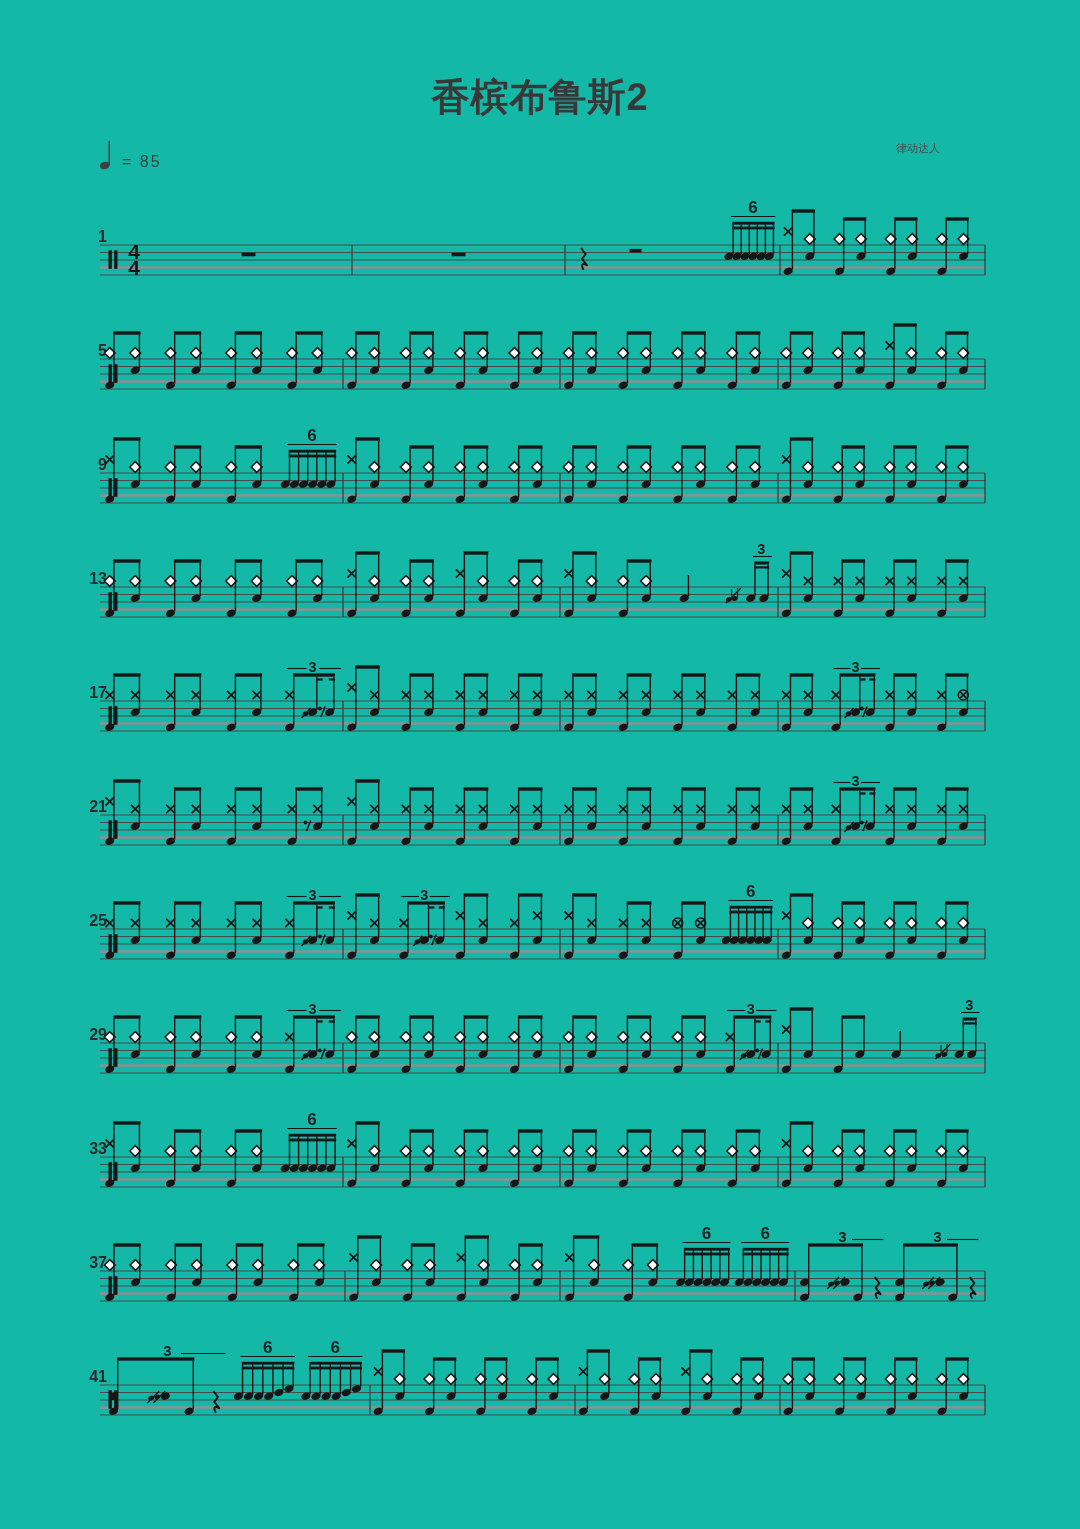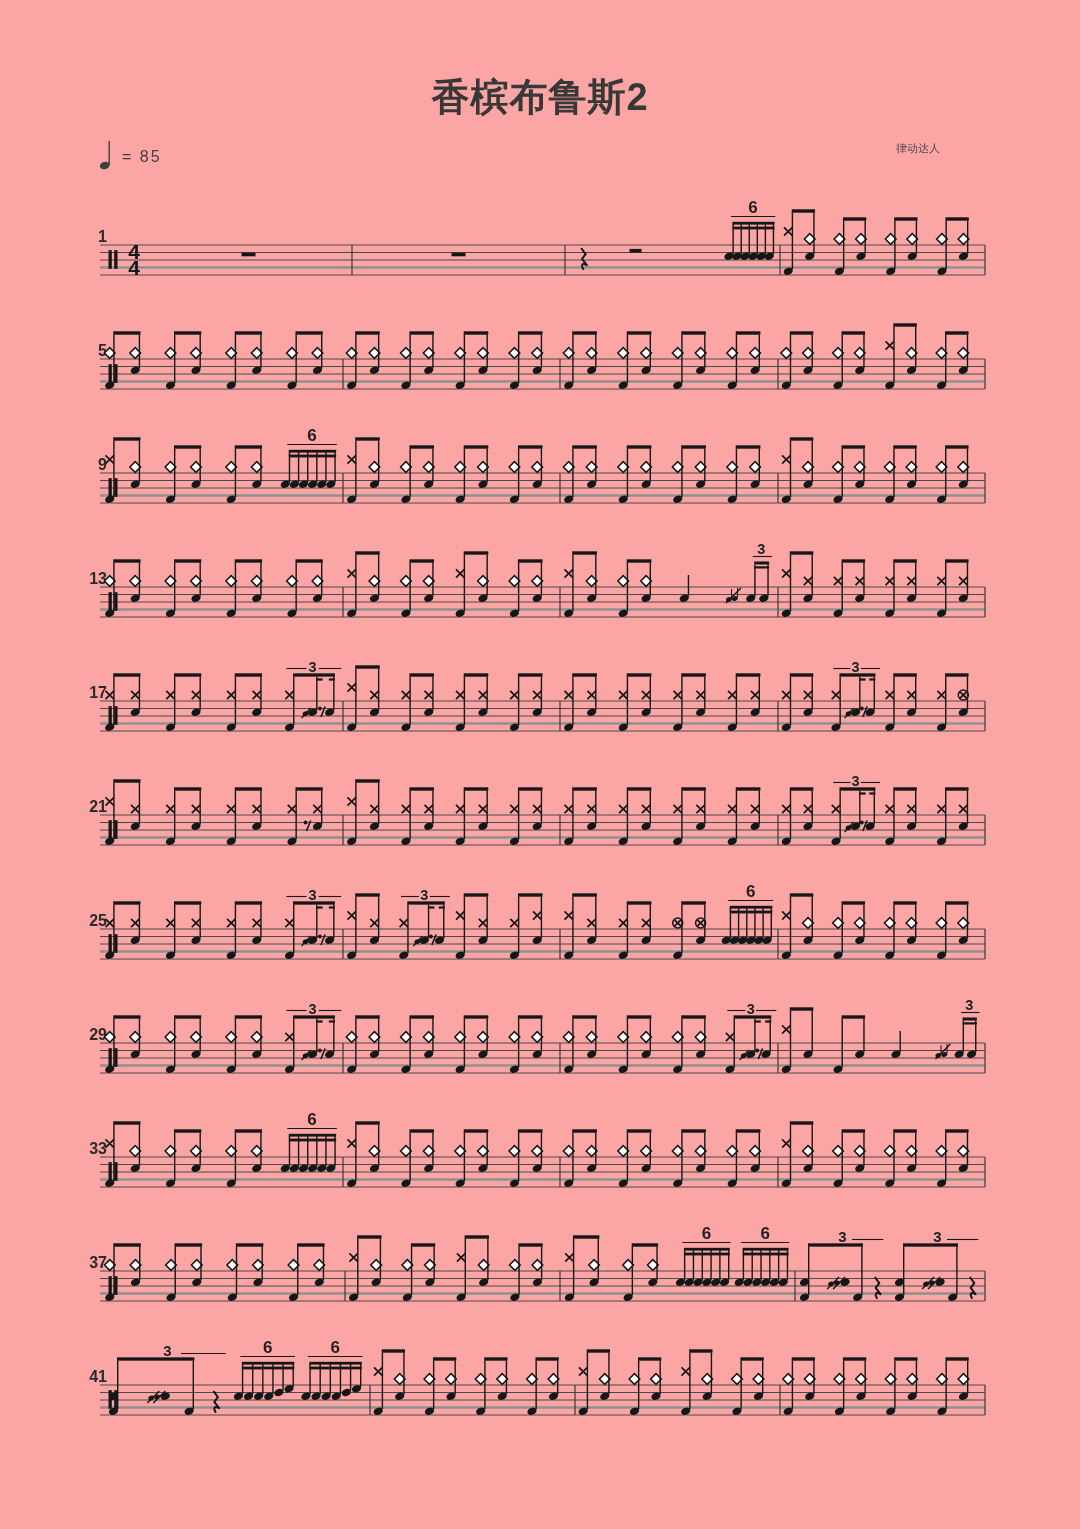--- a/index.html
+++ b/index.html
@@ -1,21 +1,21 @@
 <!DOCTYPE html>
 <html><head>
 <meta charset="utf-8">
 <style>
   *{margin:0;padding:0;box-sizing:border-box}
   html,body{background:#ffffff}
-  .page{position:relative;width:1080px;height:1529px;background:#fca5a5;
+  .page{position:relative;width:1080px;height:1529px;background:#14b8a6;
         font-family:"Liberation Sans",sans-serif;overflow:hidden}
   .title{position:absolute;top:72px;left:0;width:100%;text-align:center;
          font-size:38px;font-weight:700;color:#383838;letter-spacing:1px}
-  .tempo{position:absolute;left:99px;top:139px;display:flex;align-items:center;
+  .tempo{position:absolute;left:99px;top:139px;display:flex;align-items:flex-end;
          gap:9px;color:#3f3f3f;font-size:16px}
   .tempo .eq{margin-top:4px;letter-spacing:2px}
   .author{position:absolute;right:140px;top:141px;font-size:11px;color:#4a4a4a}
   svg.score{position:absolute;left:0;top:0}
   svg text{font-family:"Liberation Sans",sans-serif}
 </style>
 </head>
 <body>
 
 <div class="page">

